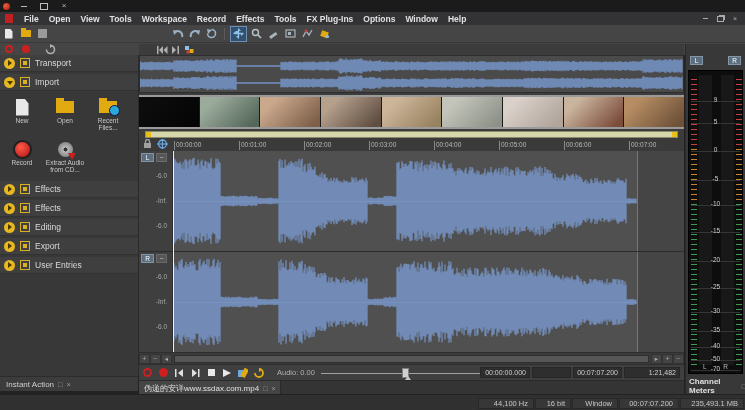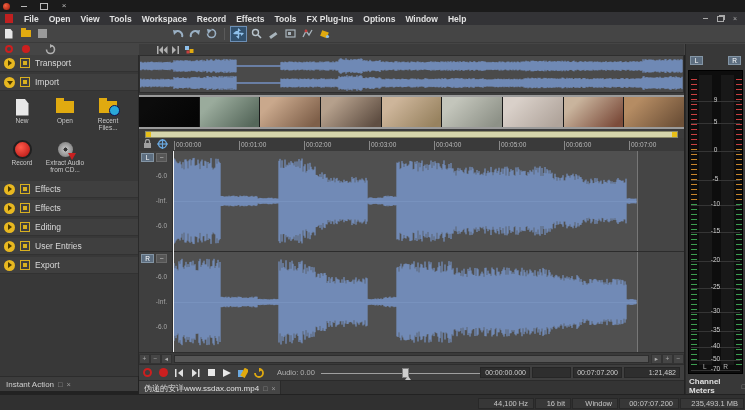--- a/index.html
+++ b/index.html
@@ -316,30 +316,30 @@
       </span>
     <span>Editing</span>
   </div>
   <div class="sec-hdr">
     <span class="chev">
         <span class="tri-r"></span>
       </span>
     <span class="sec-ic">
         <i></i>
       </span>
-    <span>User Entries</span>
+    <span>Export</span>
   </div>
   <div class="sec-hdr">
     <span class="chev">
         <span class="tri-r"></span>
       </span>
     <span class="sec-ic">
         <i></i>
       </span>
-    <span>Export</span>
+    <span>User Entries</span>
   </div>
 </div>
 
 <div class="abs ia-tab">
   <span>Instant Action</span>
   <span class="g">□</span>
   <span class="g">×</span>
 </div>
 
 <div class="abs main">

